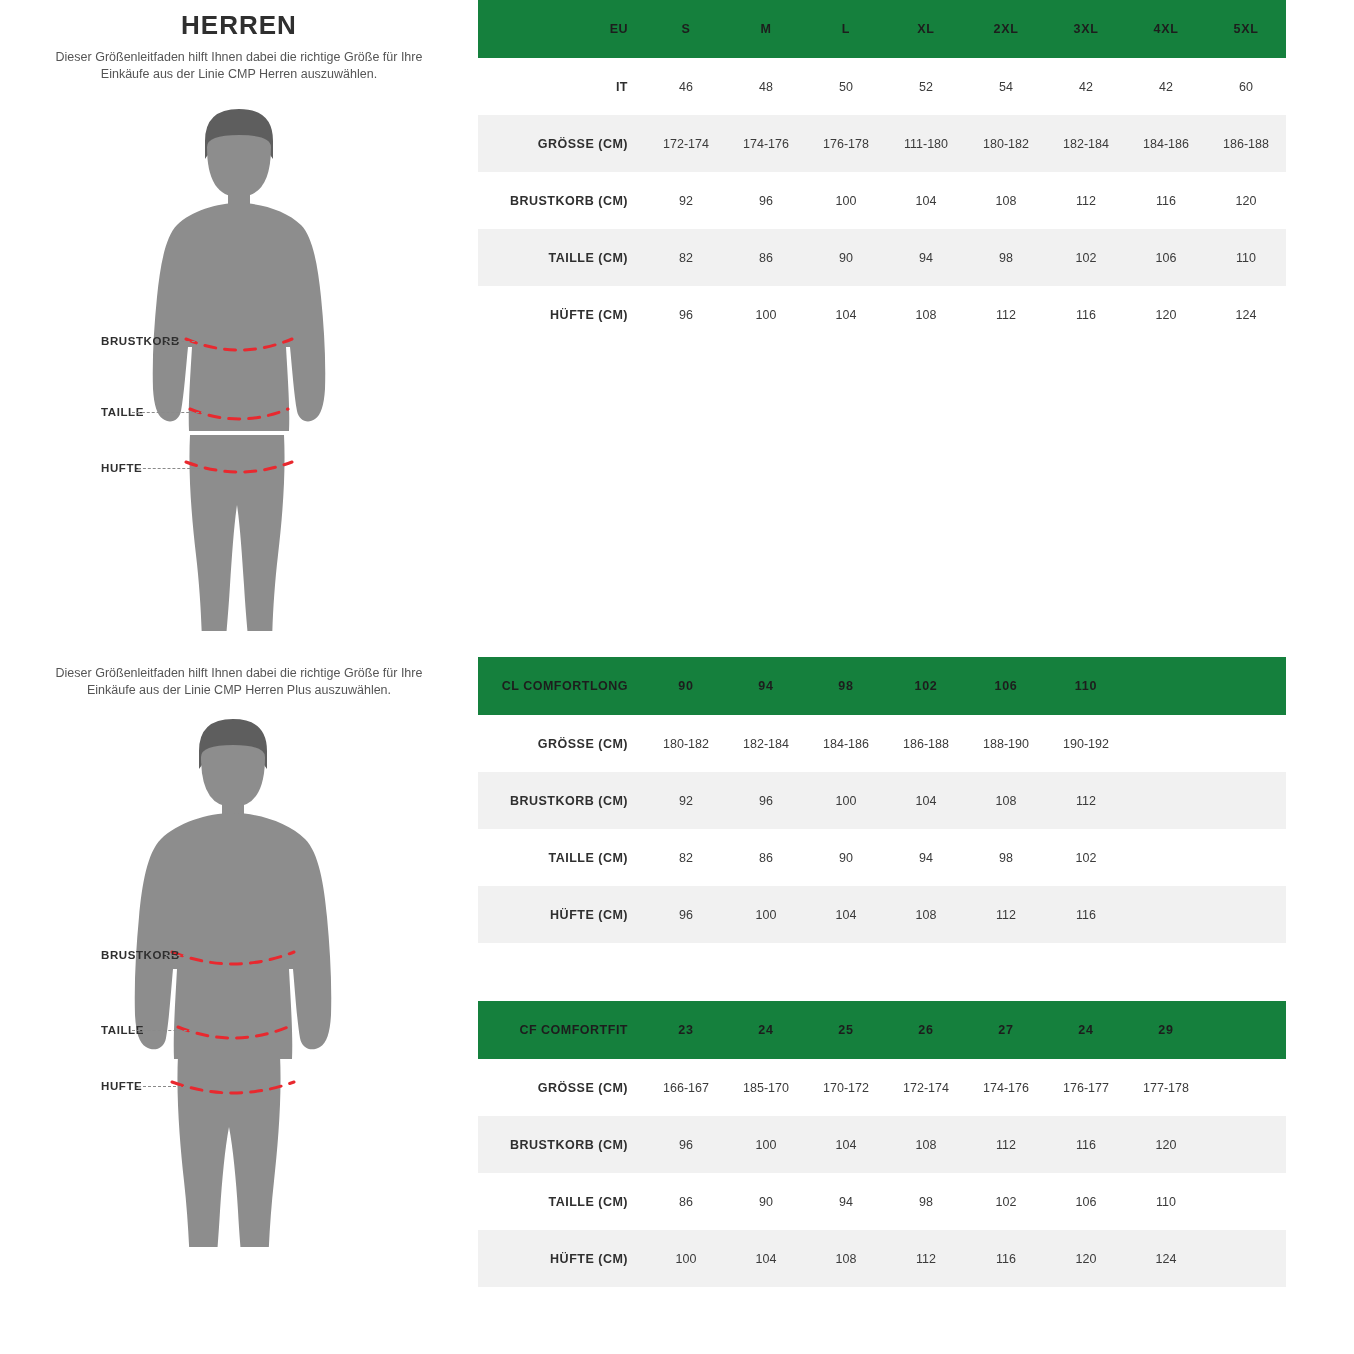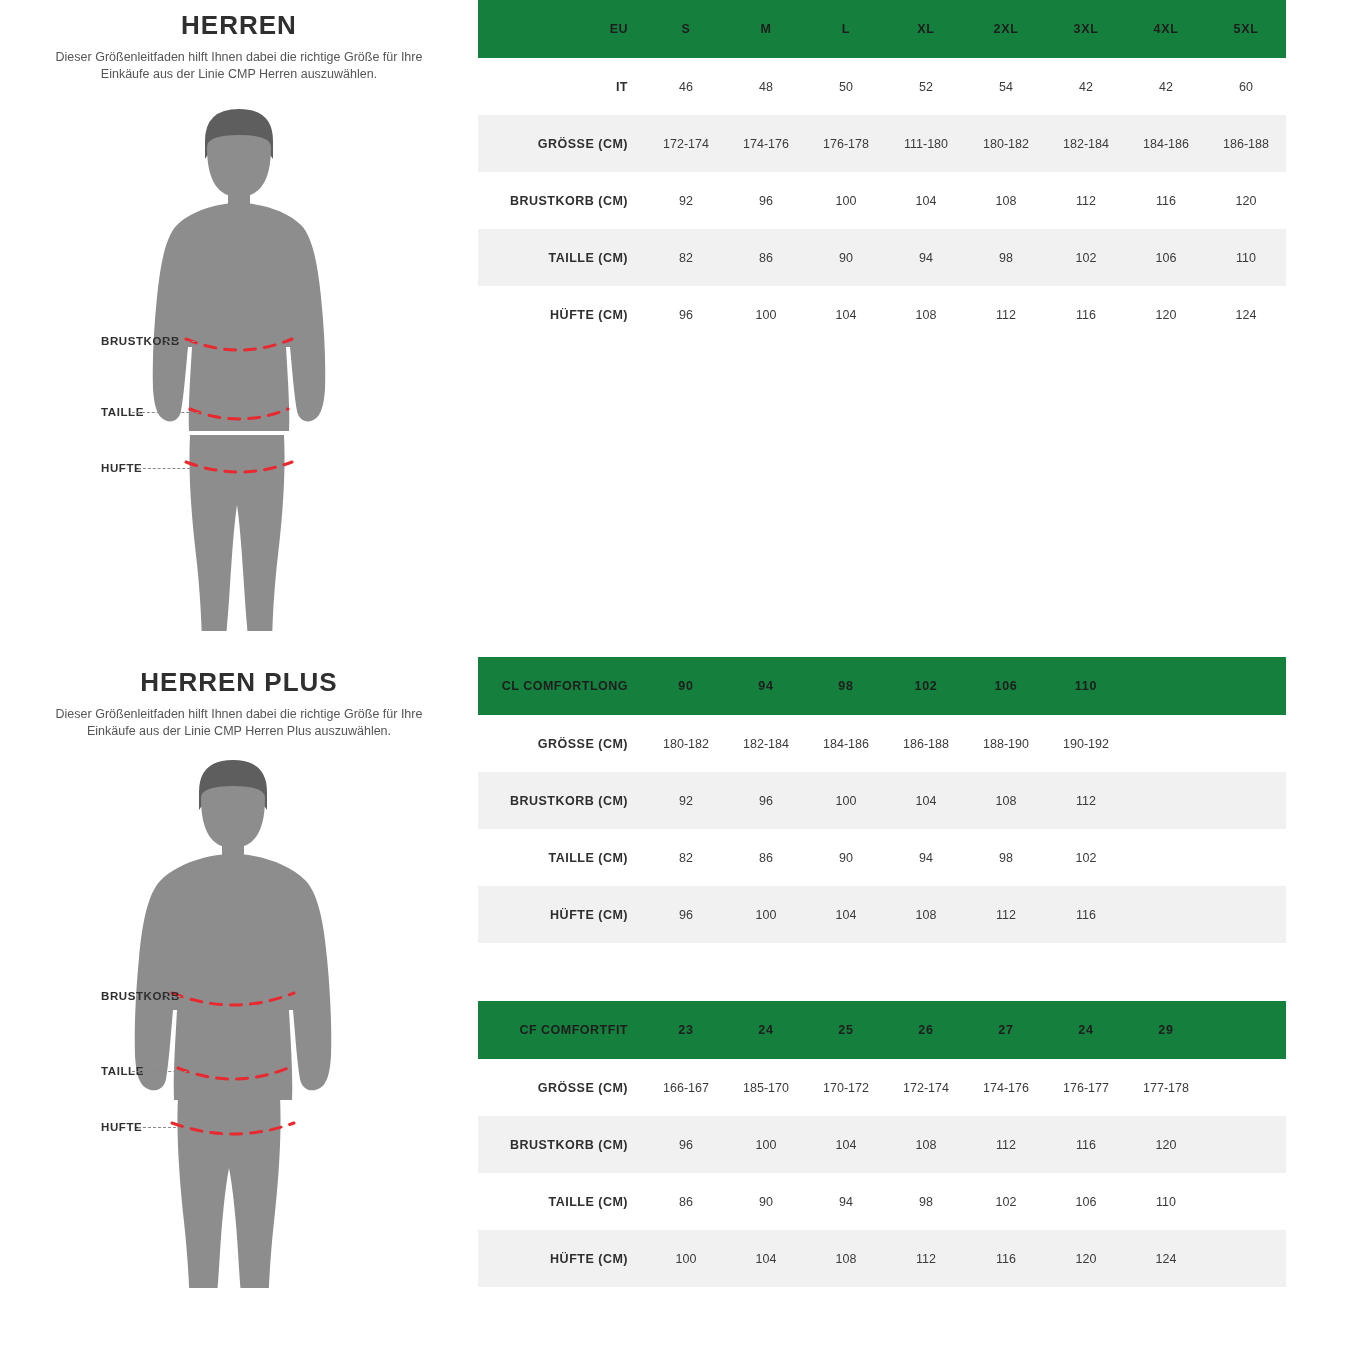--- a/index.html
+++ b/index.html
@@ -267,21 +267,20 @@
         </tbody>
       </table>
     </div>
   </div>
 
   <div class="spacer-mid"></div>
 
   <div class="section">
 
     <div class="left-col">
-      <div class="sec-title">HERREN PLUS</div>
       <div class="sec-desc">Dieser Größenleitfaden hilft Ihnen dabei die richtige Größe für Ihre Einkäufe aus der Linie CMP Herren Plus auszuwählen.</div>
 
       <div class="figure-wrap plus">
         <svg class="fig-svg" width="478" height="540" viewBox="0 0 478 540">
           <path d="d" fill="none"></path>
 
           <path d="M199 44 q0 -32 34 -32 q34 0 34 32 l0 18 q-6 -12 -34 -12 q-28 0 -34 12 z" fill="#5e5e5e"></path>
 
           <path d="M201 50 q0 50 32 50 q32 0 32 -50 q0 -12 -32 -12 q-32 0 -32 12 z" fill="#8d8d8d"></path>
 

